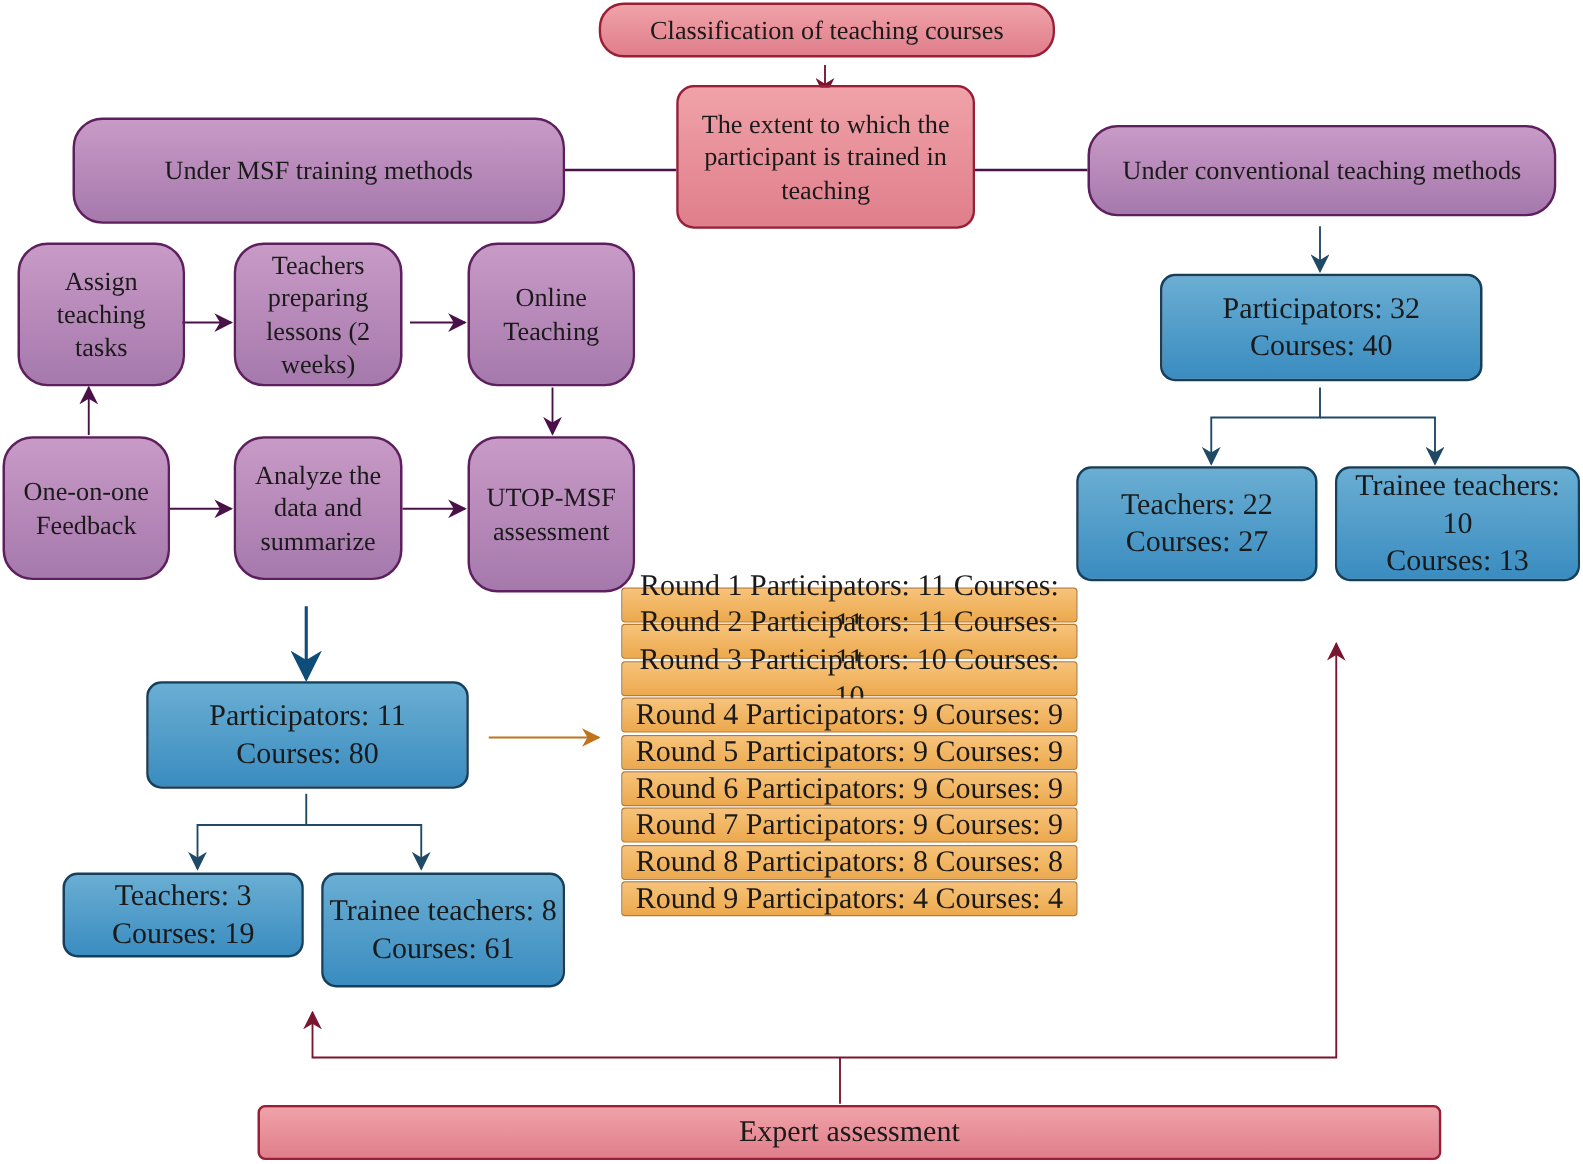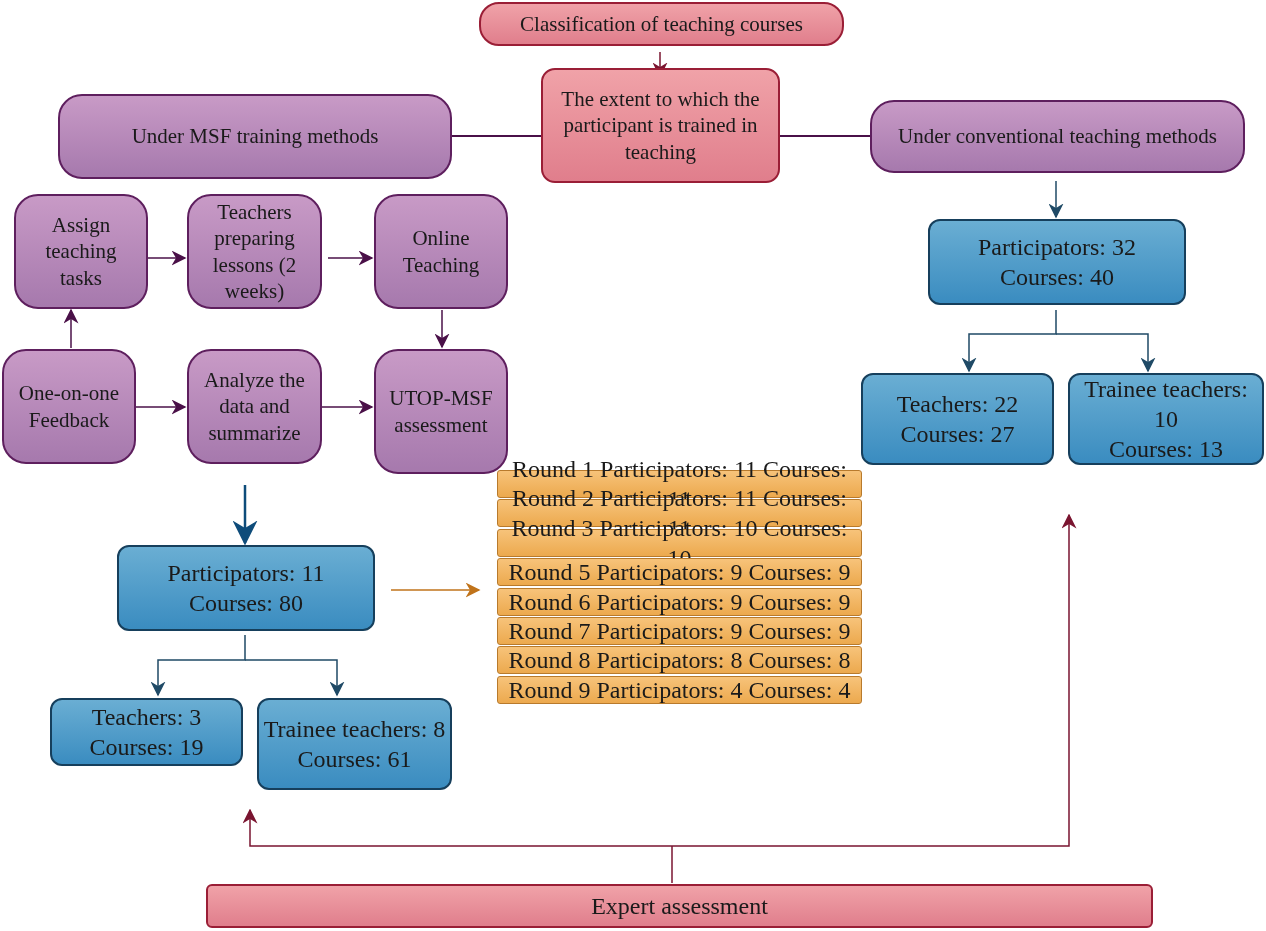--- a/index.html
+++ b/index.html
@@ -111,20 +111,21 @@
 </div>
 <div class="box blue f20" style="left:257px;top:698px;width:195px;height:92px;flex-direction:column;">
   <span>Trainee teachers: 8</span>
   <span>Courses: 61</span>
 </div>
 
 <div id="rounds" style="position:absolute;left:497px;top:470px;width:365px;">
     <div class="box orange f19" style="position: relative; height: 28px; margin-bottom: 1.4px;">Round 1 Participators: 11 Courses: 11</div>
     <div class="box orange f19" style="position: relative; height: 28px; margin-bottom: 1.4px;">Round 2 Participators: 11 Courses: 11</div>
     <div class="box orange f19" style="position: relative; height: 28px; margin-bottom: 1.4px;">Round 3 Participators: 10 Courses: 10</div>
+    <div class="box orange f19" style="position: relative; height: 28px; margin-bottom: 1.4px;">Round 4 Participators: 9 Courses: 9</div>
     <div class="box orange f19" style="position: relative; height: 28px; margin-bottom: 1.4px;">Round 5 Participators: 9 Courses: 9</div>
     <div class="box orange f19" style="position: relative; height: 28px; margin-bottom: 1.4px;">Round 6 Participators: 9 Courses: 9</div>
     <div class="box orange f19" style="position: relative; height: 28px; margin-bottom: 1.4px;">Round 7 Participators: 9 Courses: 9</div>
     <div class="box orange f19" style="position: relative; height: 28px; margin-bottom: 1.4px;">Round 8 Participators: 8 Courses: 8</div>
     <div class="box orange f19" style="position: relative; height: 28px; margin-bottom: 17px;">Round 9 Participators: 4 Courses: 4</div>
   </div>
 
 <div class="box blue f20" style="left:928px;top:219px;width:258px;height:86px;flex-direction:column;">
   <span>Participators: 32</span>
   <span>Courses: 40</span>

